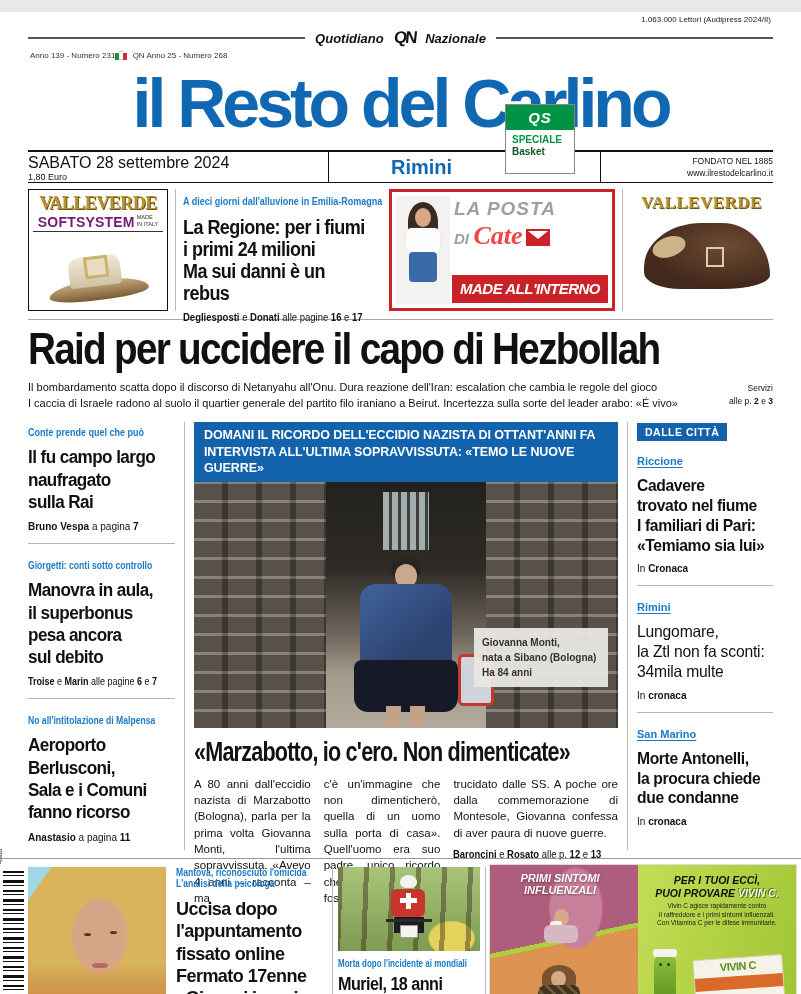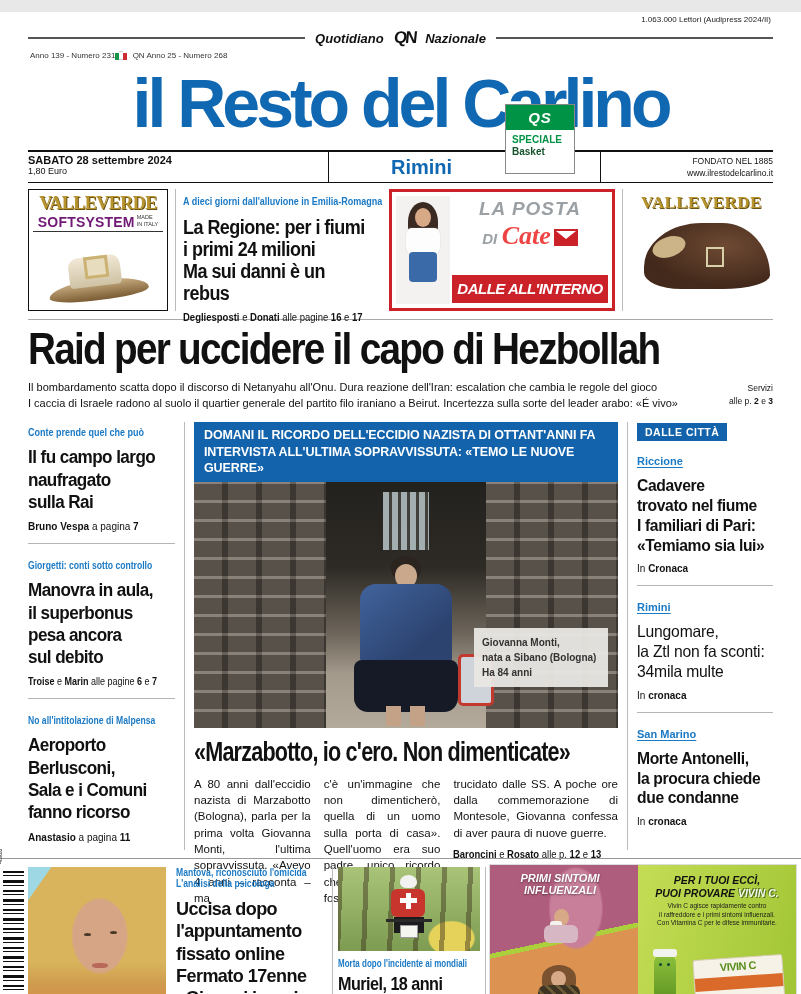--- a/index.html
+++ b/index.html
@@ -22,21 +22,21 @@
   .edrow{display:flex;margin:3px 30px 0;font-size:8px;color:#333}
   .flag{display:inline-block;vertical-align:middle;margin-right:3px;line-height:0}
   .flag i{display:inline-block;width:4px;height:7px}
   .flag .g{background:#159347}.flag .w{background:#fff;border-top:1px solid #ccc;border-bottom:1px solid #ccc}.flag .r{background:#ce2b37}
 
   
   .masthead{margin-top:0;height:88px;text-align:center;font-size:68px;font-weight:700;
             letter-spacing:-4px;line-height:86px;color:#1168b2}
   .datebar{margin:2px 28px 0;border-top:2px solid #111;border-bottom:1px solid #111;height:30px;display:flex}
   .db-l{width:300px;padding-top:2px}
-  .db-date{font-size:11px;font-weight:700}
+  .db-date{font-size:16px;font-weight:400}
   .db-price{font-size:9px}
   .db-c{flex:1;border-left:1px solid #111;border-right:1px solid #111;display:flex;align-items:center}
   .db-ed{font-size:20px;font-weight:700;color:#1168b2;margin-left:62px}
   .db-plus{font-size:22px;font-weight:700;color:#1168b2;margin-left:78px}
   .db-r{width:172px;text-align:right;font-size:8.5px;padding-top:4px;line-height:1.35}
   .qsbox{position:absolute;left:505px;top:92px;width:68px;height:68px;background:#fff;border:1px solid #888;z-index:6}
   .qsbar{height:25px;background:#009345;color:#fff;text-align:center;font-weight:900;font-style:italic;font-size:15px;line-height:25px;letter-spacing:1px}
   .qs-sp{color:#009345;font-weight:900;font-size:10px;margin:4px 0 0 6px}
   .qs-bk{color:#14532d;font-weight:800;font-size:10px;margin:1px 0 0 6px}
 
@@ -57,21 +57,21 @@
   .kick{font-size:10px;font-weight:700;color:#1b7ac5;text-decoration:underline;text-underline-offset:2px}
   .flood-hl{margin-top:7px;font-size:20px;font-weight:800;line-height:1.1;letter-spacing:-.6px}
   .byline{font-size:10px;color:#111}
   .flood .byline{margin-top:8px}
   .posta{width:226px;border:3px solid #cb2229;box-sizing:border-box;position:relative;background:#fff}
   .cate-photo{position:absolute;left:4px;top:4px;bottom:4px;width:54px;background:#f3f2f0;overflow:hidden}
   .cate-hair{position:absolute;left:12px;top:6px;width:30px;height:40px;border-radius:50% 50% 40% 40%;background:#3a2a22}
   .cate-face{position:absolute;left:19px;top:12px;width:16px;height:19px;border-radius:50%;background:#d8a987}
   .cate-tee{position:absolute;left:10px;top:32px;width:34px;height:26px;border-radius:6px;background:#fdfdfd;box-shadow:0 0 1px #bbb}
   .cate-jeans{position:absolute;left:13px;top:56px;width:28px;height:30px;border-radius:4px;background:#3a6aa8}
-  .posta-title{position:absolute;left:62px;top:6px;right:6px;text-align:center}
+  .posta-title{position:absolute;left:62px;top:6px;right:6px;text-align:left}
   .lp1{font-size:19px;font-weight:900;font-style:italic;color:#9aa0a4;letter-spacing:1px}
   .lp2{margin-top:1px}
   .lp-di{font-size:15px;font-weight:900;font-style:italic;color:#9aa0a4}
   .lp-cate{font-family:"Liberation Serif",serif;font-size:26px;font-weight:700;font-style:italic;color:#ef4444}
   .env{display:inline-block;position:relative;width:24px;height:17px;background:#cb2229;vertical-align:-2px;margin-left:3px}
   .env:before{content:"";position:absolute;left:2px;top:2px;border:10px solid transparent;border-top:8px solid #fff;border-bottom:0}
   .posta-banner{position:absolute;left:60px;right:4px;bottom:5px;height:28px;background:#cb2229;color:#fff;
                 font-weight:900;font-style:italic;font-size:15px;text-align:center;line-height:28px;letter-spacing:-.5px}
   .ad-vr{flex:1;position:relative;padding-top:4px;overflow:hidden}
   .vr-brand{font-size:17px;text-align:center;letter-spacing:.5px}
@@ -263,21 +263,21 @@
           <div class="cate-tee"></div>
           <div class="cate-jeans"></div>
       </div>
       <div class="posta-title">
         <div class="lp1" data-bind="ads.posta.title">LA POSTA</div>
         <div class="lp2">
           <span class="lp-di" data-bind="ads.posta.di">DI</span>
           <span class="lp-cate" data-bind="ads.posta.cate">Cate</span><span class="env"></span>
         </div>
       </div>
-      <div class="posta-banner" data-bind="ads.posta.banner">DALLE ALL'INTERNO</div>
+      <div class="posta-banner" data-bind="ads.posta.banner">MADE ALL'INTERNO</div>
     </div>
     <div class="vsep"></div>
     <div class="ad-vr">
       <div class="gold vr-brand" data-bind="ads.valleverde_right.brand">VALLEVERDE</div>
       <div class="clog">
         <div class="body"></div>
           <div class="open"></div>
           <div class="sole"></div>
           <div class="buck"></div>
       </div>

